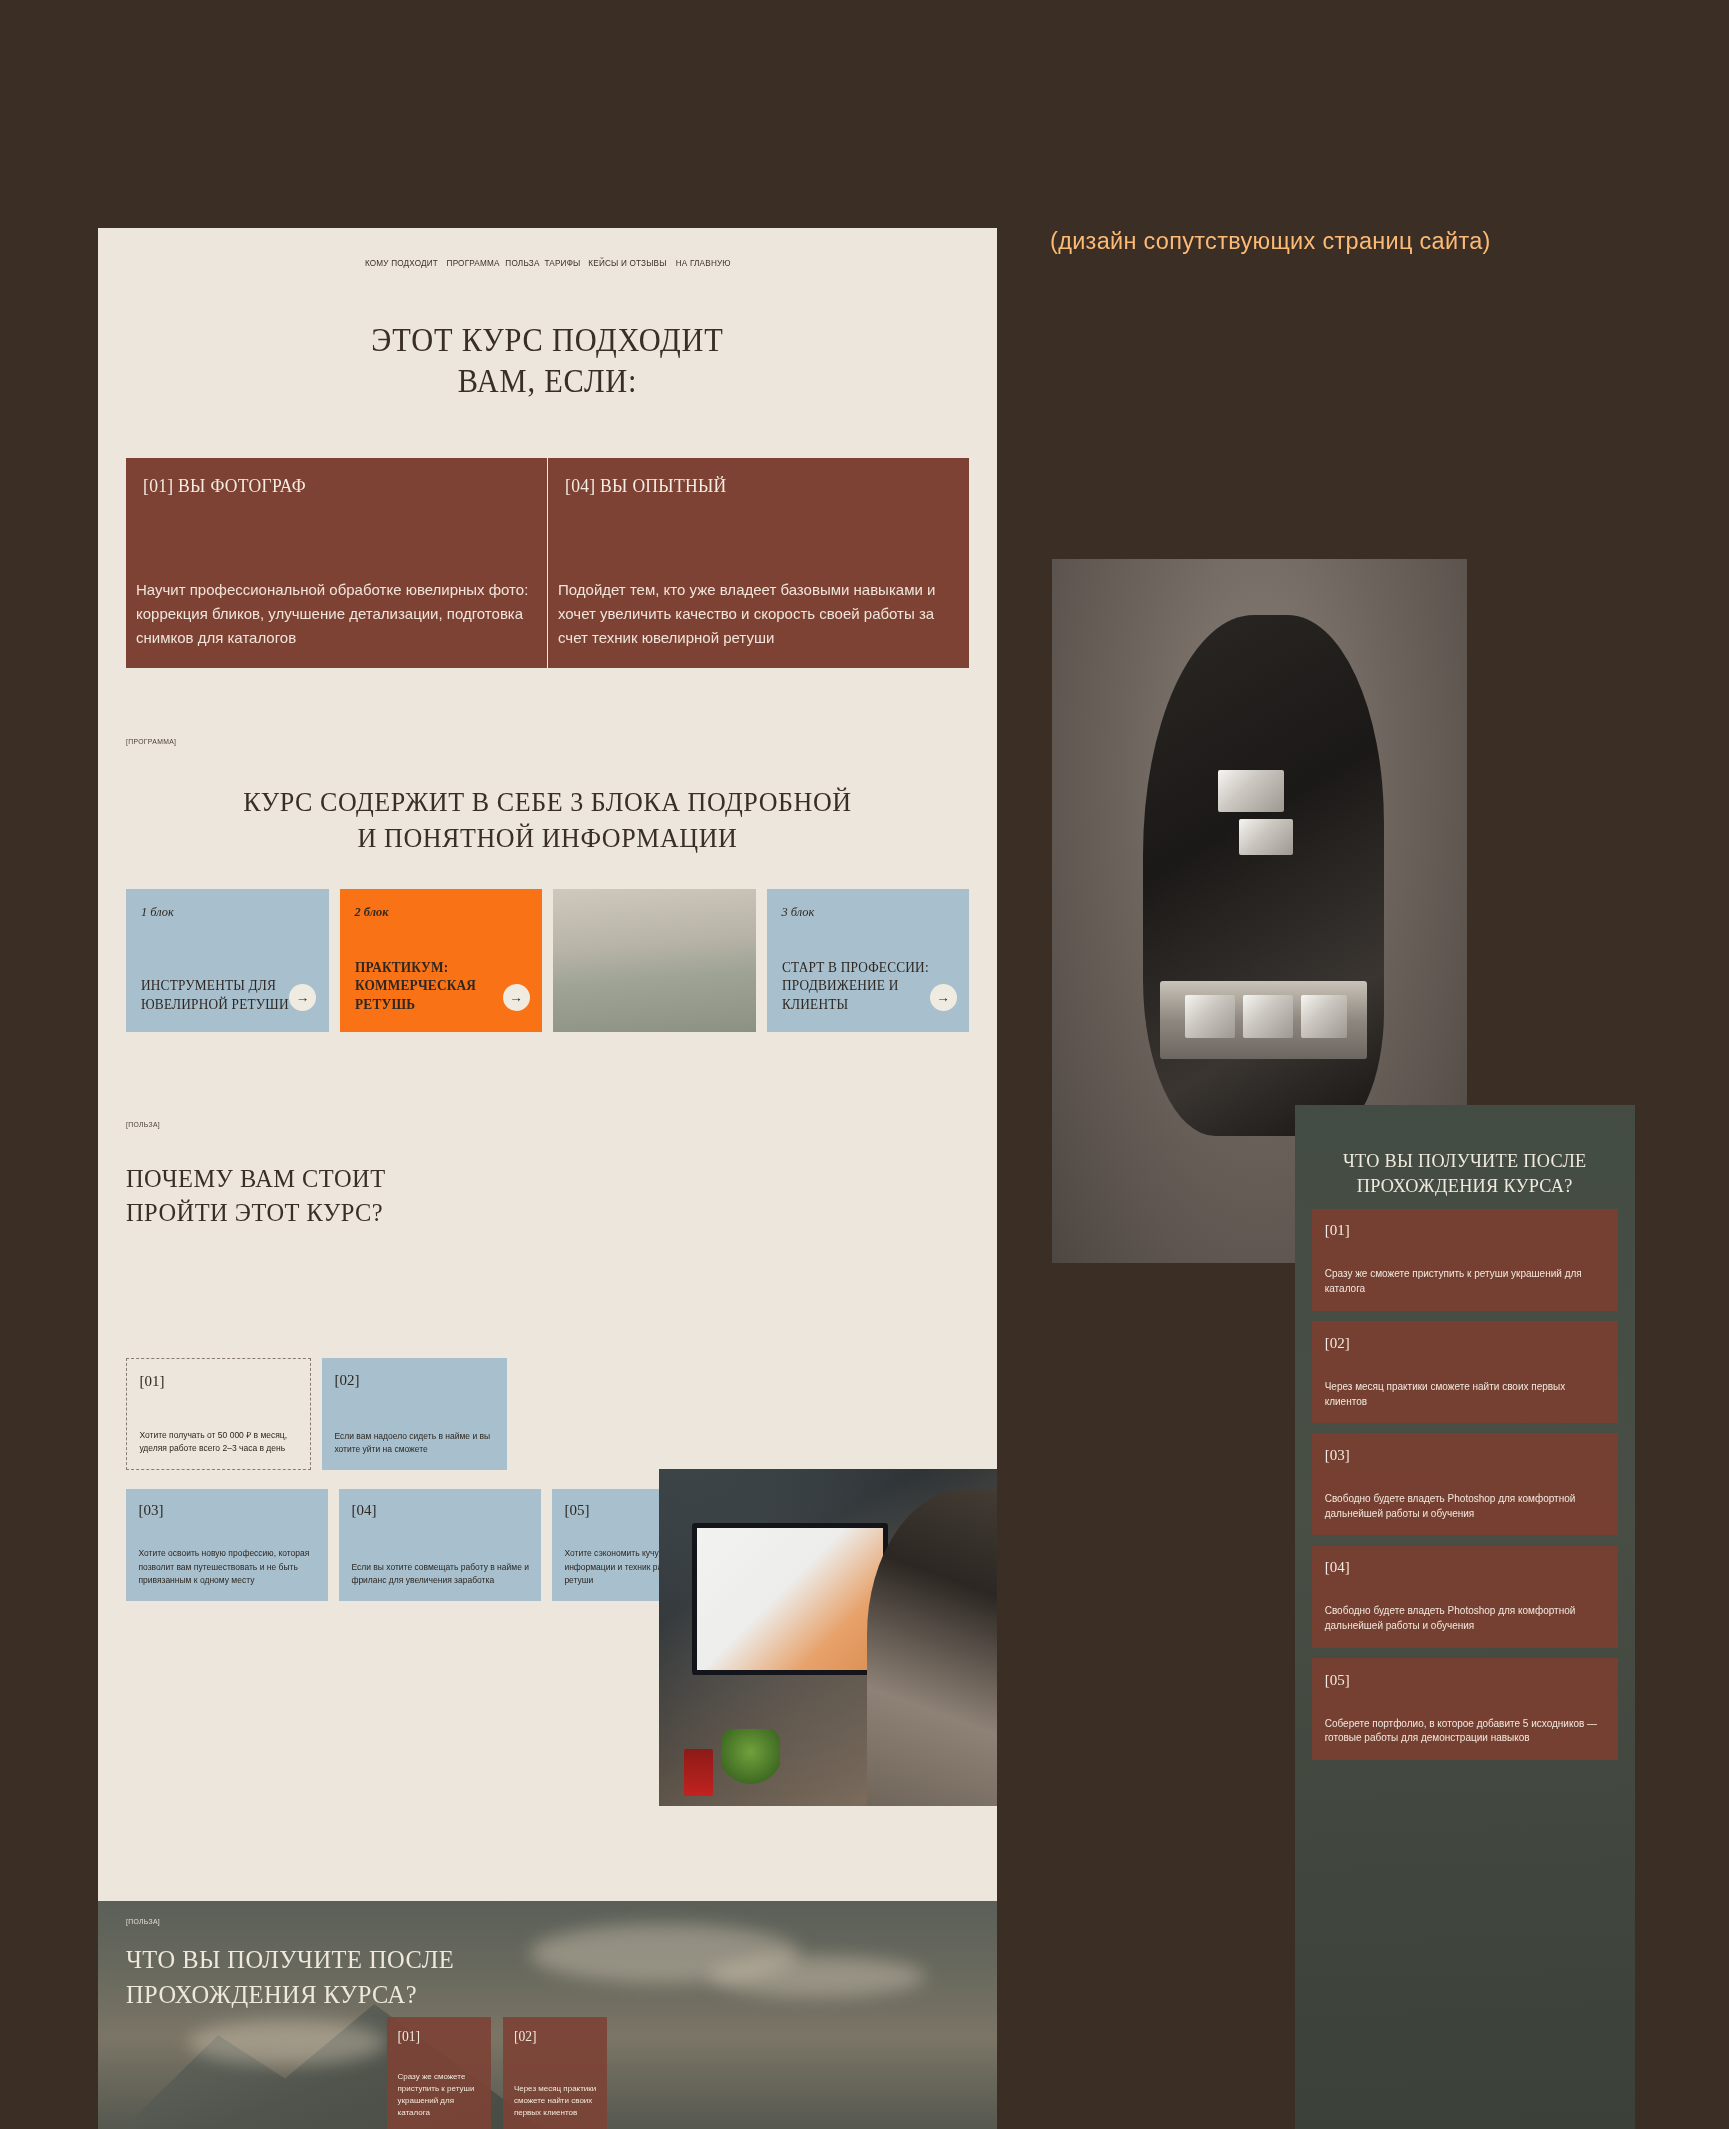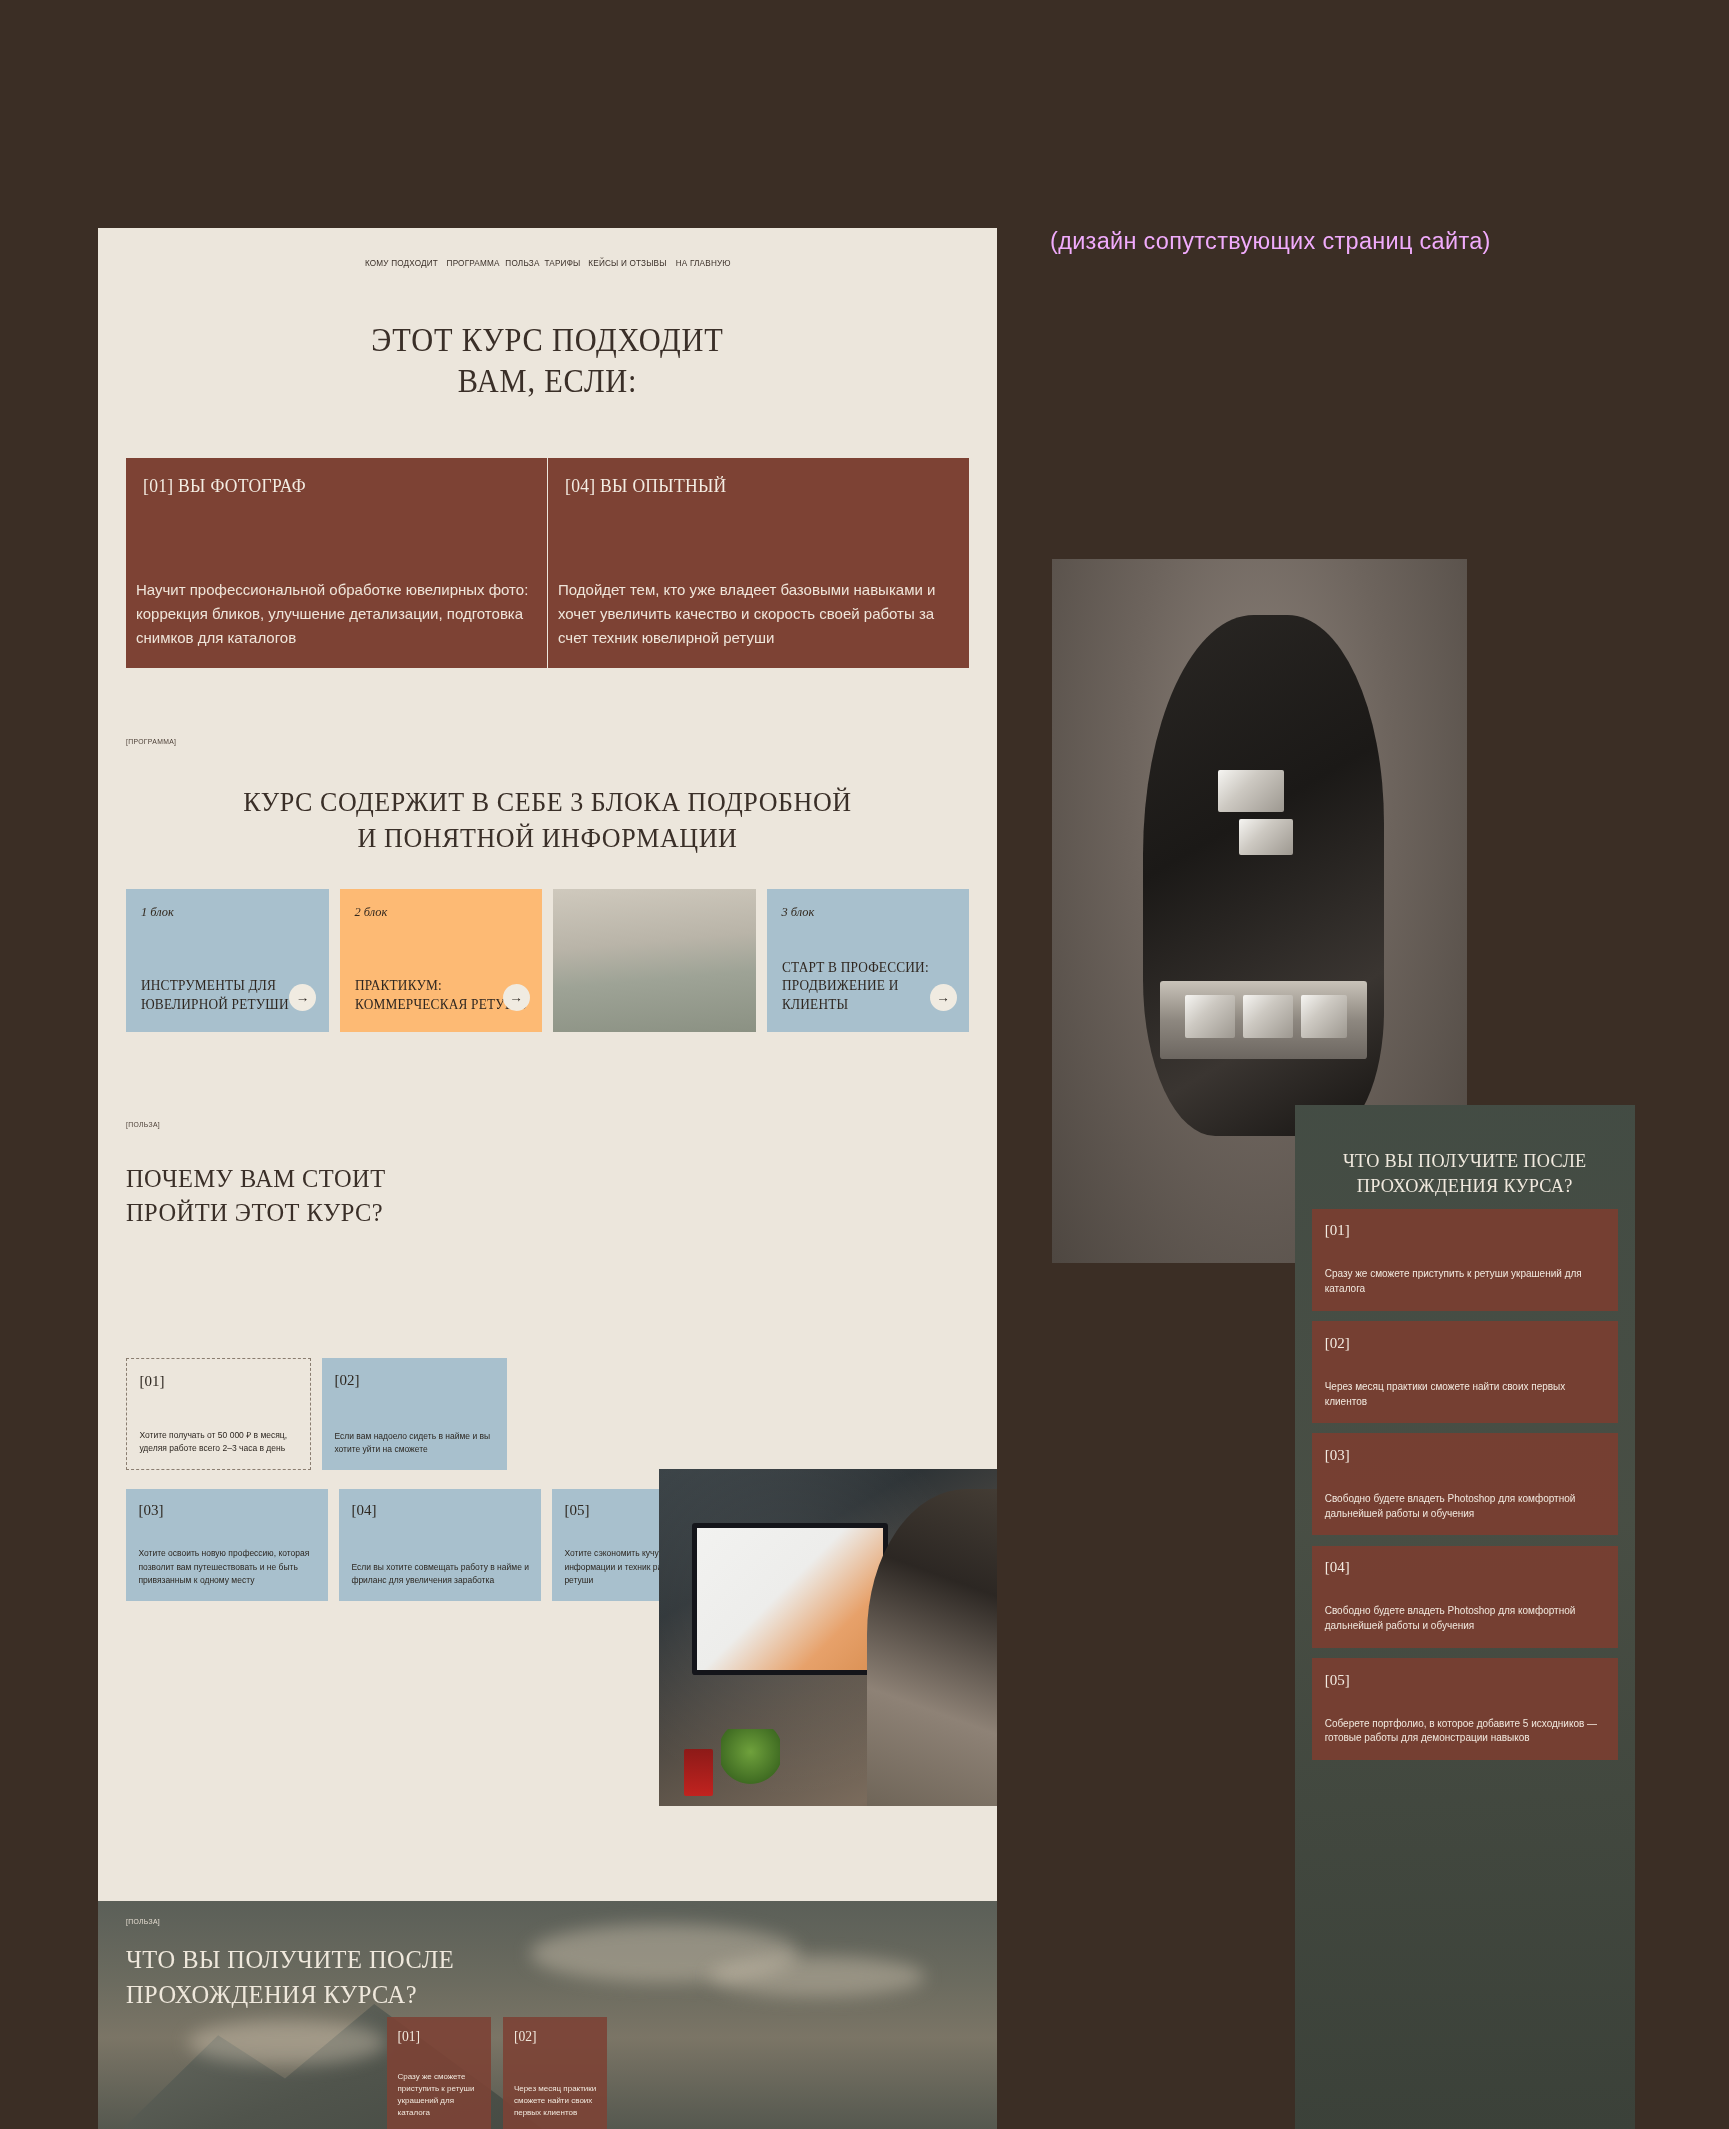--- a/index.html
+++ b/index.html
@@ -9,21 +9,21 @@
     font-family:"Liberation Sans", sans-serif;
     position:relative;
     overflow:hidden;
   }
 
   
   .caption {
     position:absolute;
     left:1050px; top:228px;
     font-size:23.5px;
-    color:#f0abfc;
+    color:#fdba74;
     letter-spacing:0.3px;
     white-space:nowrap;
   }
 
   
   .page {
     position:absolute;
     left:98px; top:228px;
     width:899px; height:1901px;
     background:#ece6dc;
@@ -117,21 +117,21 @@
     margin:32px 28px 0 28px;
     align-items:center;
   }
   .blk {
     flex:1;
     height:143px;
     position:relative;
     padding:16px 15px;
   }
   .blk.blue  { background:#a8c0cd; }
-  .blk.beige { background:#fdba74; }
+  .blk.beige { background:#f97316;font-weight:bold; }
   .blk.photo {
     background:linear-gradient(175deg,#cfc9bd 0%,#b9b4a8 38%,#9ea396 62%,#8b9183 100%);
   }
   .blk .num {
     font-family:"Liberation Serif", serif;
     font-style:italic;
     font-size:12.4px;
     color:#33291f;
   }
   .blk .ttl {

